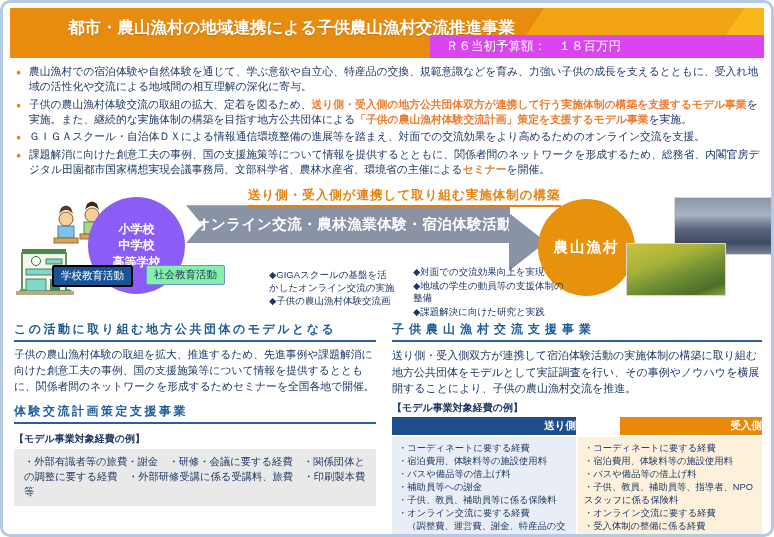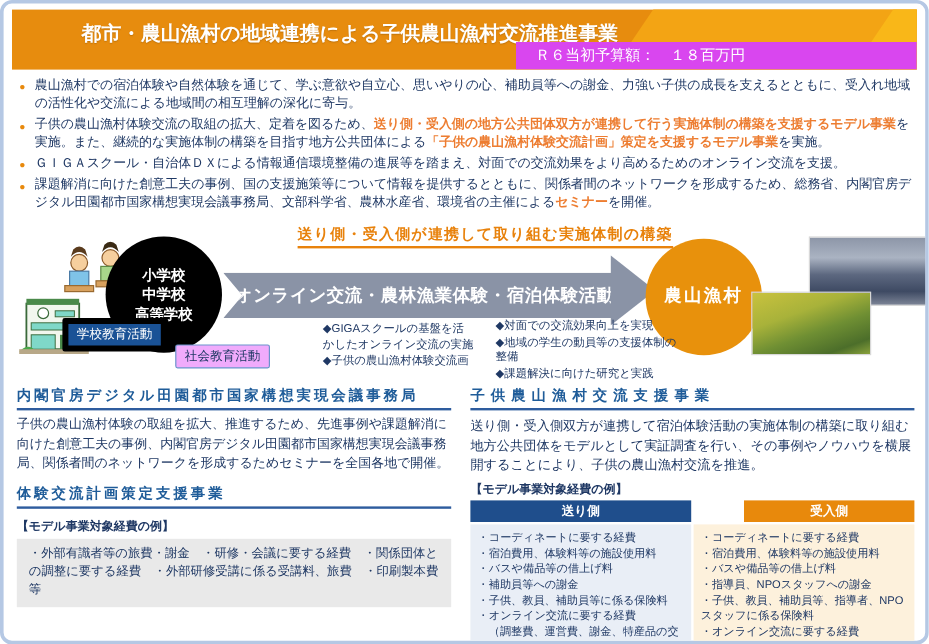--- a/index.html
+++ b/index.html
@@ -16,25 +16,25 @@
   
   .bullets { padding:6px 4px 2px 6px; }
   .bullet { position:relative; padding-left:13px; font-size:10.8px; line-height:1.42; margin-bottom:2px; }
   .bullet::before { content:"●"; position:absolute; left:0; top:2px; font-size:8.5px; color:#e8890c; }
   .hl { color:#ed7d31; font-weight:bold; }
 
   
   .diagram { position:relative; height:128px; margin-top:8px; }
   .diagram-title { position:absolute; left:238px; top:-2px; color:#e8820c; font-weight:bold; font-size:12.5px; letter-spacing:1px; border-bottom:2px solid #e8820c; padding-bottom:1px; z-index:4; }
   .illustration { position:absolute; left:4px; top:12px; z-index:1; }
-  .circle-school { position:absolute; left:78px; top:8px; width:97px; height:97px; border-radius:50%; background:#000000; color:#fff; font-weight:bold; font-size:12px; line-height:1.4; display:flex; flex-direction:column; align-items:center; justify-content:center; z-index:2; }
+  .circle-school { position:absolute; left:78px; top:8px; width:97px; height:97px; border-radius:50%; background:#8b5cf6; color:#fff; font-weight:bold; font-size:12px; line-height:1.4; display:flex; flex-direction:column; align-items:center; justify-content:center; z-index:2; }
   .tag { position:absolute; top:76px; font-size:10.5px; padding:2px 7px; z-index:3; white-space:nowrap; border-radius:2px; }
-  .tag-school { left:42px; background:#1a5296; color:#fff; border:5px solid #000000; }
-  .tag-social { left:136px; background:#f0abfc; color:#1f3864; border:1.5px solid #6b93cc;margin-top:22px; }
-  .banner { position:absolute; left:176px; top:38px; width:324px; height:38px; background:#8a93a6; color:#fff; font-weight:bold; font-size:14.5px; display:flex; align-items:center; justify-content:center; padding-left:12px; letter-spacing:.5px; clip-path:polygon(0 0,100% 0,100% 100%,0 100%,16px 50%); z-index:1; white-space:nowrap; }
+  .tag-school { left:42px; background:#1a5296; color:#fff; border:2px solid #000000; }
+  .tag-social { left:136px; background:#86efac; color:#1f3864; border:1.5px solid #6b93cc; }
+  .banner { position:absolute; left:176px; top:16px; width:324px; height:38px; background:#8a93a6; color:#fff; font-weight:bold; font-size:14.5px; display:flex; align-items:center; justify-content:center; padding-left:12px; letter-spacing:.5px; clip-path:polygon(0 0,100% 0,100% 100%,0 100%,16px 50%); z-index:1; white-space:nowrap; }
   .arrow-head { position:absolute; left:499px; top:24px; width:0; height:0; border-left:37px solid #8a93a6; border-top:29px solid transparent; border-bottom:29px solid transparent; z-index:1; }
   .circle-dest { position:absolute; left:528px; top:10px; width:97px; height:97px; border-radius:50%; background:#e8910c; color:#fff; font-weight:bold; font-size:14.5px; line-height:1.35; letter-spacing:2px; display:flex; align-items:center; justify-content:center; z-index:2; }
   .photo { position:absolute; border:1px solid #d8d8d8; }
   .photo-group { left:664px; top:8px; width:100px; height:58px; z-index:1;
     background:linear-gradient(180deg,#8d96a8 0%,#aab3c2 30%,#5d6880 55%,#3e4a63 80%,#7c8496 100%); }
   .photo-field { left:616px; top:54px; width:100px; height:53px; z-index:2;
     background:linear-gradient(160deg,#c9c23e 0%,#a8b23a 35%,#6f8f33 60%,#4c6e2a 85%,#8aa23c 100%); }
   .points { position:absolute; font-size:9.5px; line-height:1.32; z-index:3; }
   .points-left { left:240px; top:80px; width:146px; }
   .points-right { left:384px; top:77px; width:170px; }
@@ -47,41 +47,41 @@
   .sec-head { color:#1f5c99; font-weight:bold; font-size:12px; letter-spacing:2.5px; border-bottom:2px solid #2e5c9e; padding-bottom:2px; margin-bottom:5px; }
   .col-right .sec-head { letter-spacing:5px; }
   .sec-head.second { margin-top:8px; }
   .para { font-size:10.8px; line-height:1.46; }
   .col-right .para { font-size:11px; line-height:1.5; }
   .expense-label { font-size:10px; font-weight:bold; margin:8px 0 3px; }
   .col-right .expense-label { margin:4px 0 2px; }
   .expense-box { background:#e9e9e9; font-size:10.3px; line-height:1.5; padding:5px 8px 6px 10px; }
 
   .exp-table { display:grid; grid-template-columns:1fr 1fr; column-gap:2px; row-gap:2px; }
-  .th { color:#fff; font-weight:bold; font-size:10.5px; text-align:center; padding:2px 0; }
+  .th { color:#fff; font-weight:bold; font-size:10.5px; text-align:right; padding:2px 0; }
   .th-send { background:#1f4e8c; }
   .th-recv { background:#e8890c;margin-left:42px; }
   .td { font-size:9.3px; line-height:1.4; padding:5px 6px; min-height:112px; position:relative; }
   .td-send { background:#e9eef6; }
   .td-recv { background:#fdf1dc; }
 </style>
 </head>
 <body>
 
 <div class="page">
 
   <div class="header">
     <div class="diag-a"></div>
     <div class="diag-b"></div>
     <div class="header-title">都市・農山漁村の地域連携による子供農山漁村交流推進事業</div>
     <div class="budget-band">Ｒ６当初予算額：　１８百万円</div>
   </div>
 
   <div class="bullets">
-    <div class="bullet"><span>農山漁村での宿泊体験や自然体験を通じて、学ぶ意欲や自立心、思いやりの心、補助員等への謝金、力強い子供の成長を支えるとともに、受入れ地域の活性化や交流による地域間の相互理解の深化に寄与。</span></div>
+    <div class="bullet"><span>農山漁村での宿泊体験や自然体験を通じて、学ぶ意欲や自立心、特産品の交換、規範意識などを育み、力強い子供の成長を支えるとともに、受入れ地域の活性化や交流による地域間の相互理解の深化に寄与。</span></div>
     <div class="bullet"><span>子供の農山漁村体験交流の取組の拡大、定着を図るため、</span><span class="hl">送り側・受入側の地方公共団体双方が連携して行う実施体制の構築を支援するモデル事業</span><span>を実施。また、継続的な実施体制の構築を目指す地方公共団体による</span><span class="hl">「子供の農山漁村体験交流計画」策定を支援するモデル事業</span><span>を実施。</span></div>
     <div class="bullet"><span>ＧＩＧＡスクール・自治体ＤＸによる情報通信環境整備の進展等を踏まえ、対面での交流効果をより高めるためのオンライン交流を支援。</span></div>
     <div class="bullet"><span>課題解消に向けた創意工夫の事例、国の支援施策等について情報を提供するとともに、関係者間のネットワークを形成するため、総務省、内閣官房デジタル田園都市国家構想実現会議事務局、文部科学省、農林水産省、環境省の主催による</span><span class="hl">セミナー</span><span>を開催。</span></div>
   </div>
 
   <div class="diagram">
     <div class="diagram-title">送り側・受入側が連携して取り組む実施体制の構築</div>
 
     <svg class="illustration" width="120" height="100" viewBox="0 0 120 100">
 
@@ -137,22 +137,22 @@
     <div class="points points-right">
         <div class="li">◆対面での交流効果向上を実現</div>
         <div class="li">◆地域の学生の動員等の支援体制の整備</div>
         <div class="li">◆課題解決に向けた研究と実践</div>
       </div>
   </div>
 
   <div class="columns">
 
     <div class="col-left">
-      <div class="sec-head">内閣官房デジタル田園都市国家構想実現会議事務局</div>
-      <div class="para">子供の農山漁村体験の取組を拡大、推進するため、先進事例や課題解消に向けた創意工夫の事例、内閣官房デジタル田園都市国家構想実現会議事務局、関係者間のネットワークを形成するためセミナーを全国各地で開催。</div>
+      <div class="sec-head">この活動に取り組む地方公共団体のモデルとなる</div>
+      <div class="para">子供の農山漁村体験の取組を拡大、推進するため、先進事例や課題解消に向けた創意工夫の事例、国の支援施策等について情報を提供するとともに、関係者間のネットワークを形成するためセミナーを全国各地で開催。</div>
       <div class="sec-head second">体験交流計画策定支援事業</div>
       <div class="expense-label">【モデル事業対象経費の例】</div>
       <div class="expense-box">・外部有識者等の旅費・謝金　・研修・会議に要する経費　・関係団体との調整に要する経費　・外部研修受講に係る受講料、旅費　・印刷製本費　等</div>
     </div>
 
     <div class="col-right">
       <div class="sec-head">子供農山漁村交流支援事業</div>
       <div class="para">送り側・受入側双方が連携して宿泊体験活動の実施体制の構築に取り組む地方公共団体をモデルとして実証調査を行い、その事例やノウハウを横展開することにより、子供の農山漁村交流を推進。</div>
       <div class="expense-label">【モデル事業対象経費の例】</div>
 
@@ -169,21 +169,20 @@
               <div class="li">・オンライン交流に要する経費</div>
               <div class="li">　（調整費、運営費、謝金、特産品の交換）</div>
             </div>
 
         </div>
         <div class="td td-recv">
           <div>
               <div class="li">・コーディネートに要する経費</div>
               <div class="li">・宿泊費用、体験料等の施設使用料</div>
               <div class="li">・バスや備品等の借上げ料</div>
-              <div class="li">・指導員、NPOスタッフへの謝金</div>
               <div class="li">・子供、教員、補助員等、指導者、NPOスタッフに係る保険料</div>
               <div class="li">・オンライン交流に要する経費</div>
               <div class="li">・受入体制の整備に係る経費</div>
             </div>
 
         </div>
       </div>
     </div>
 
   </div>

